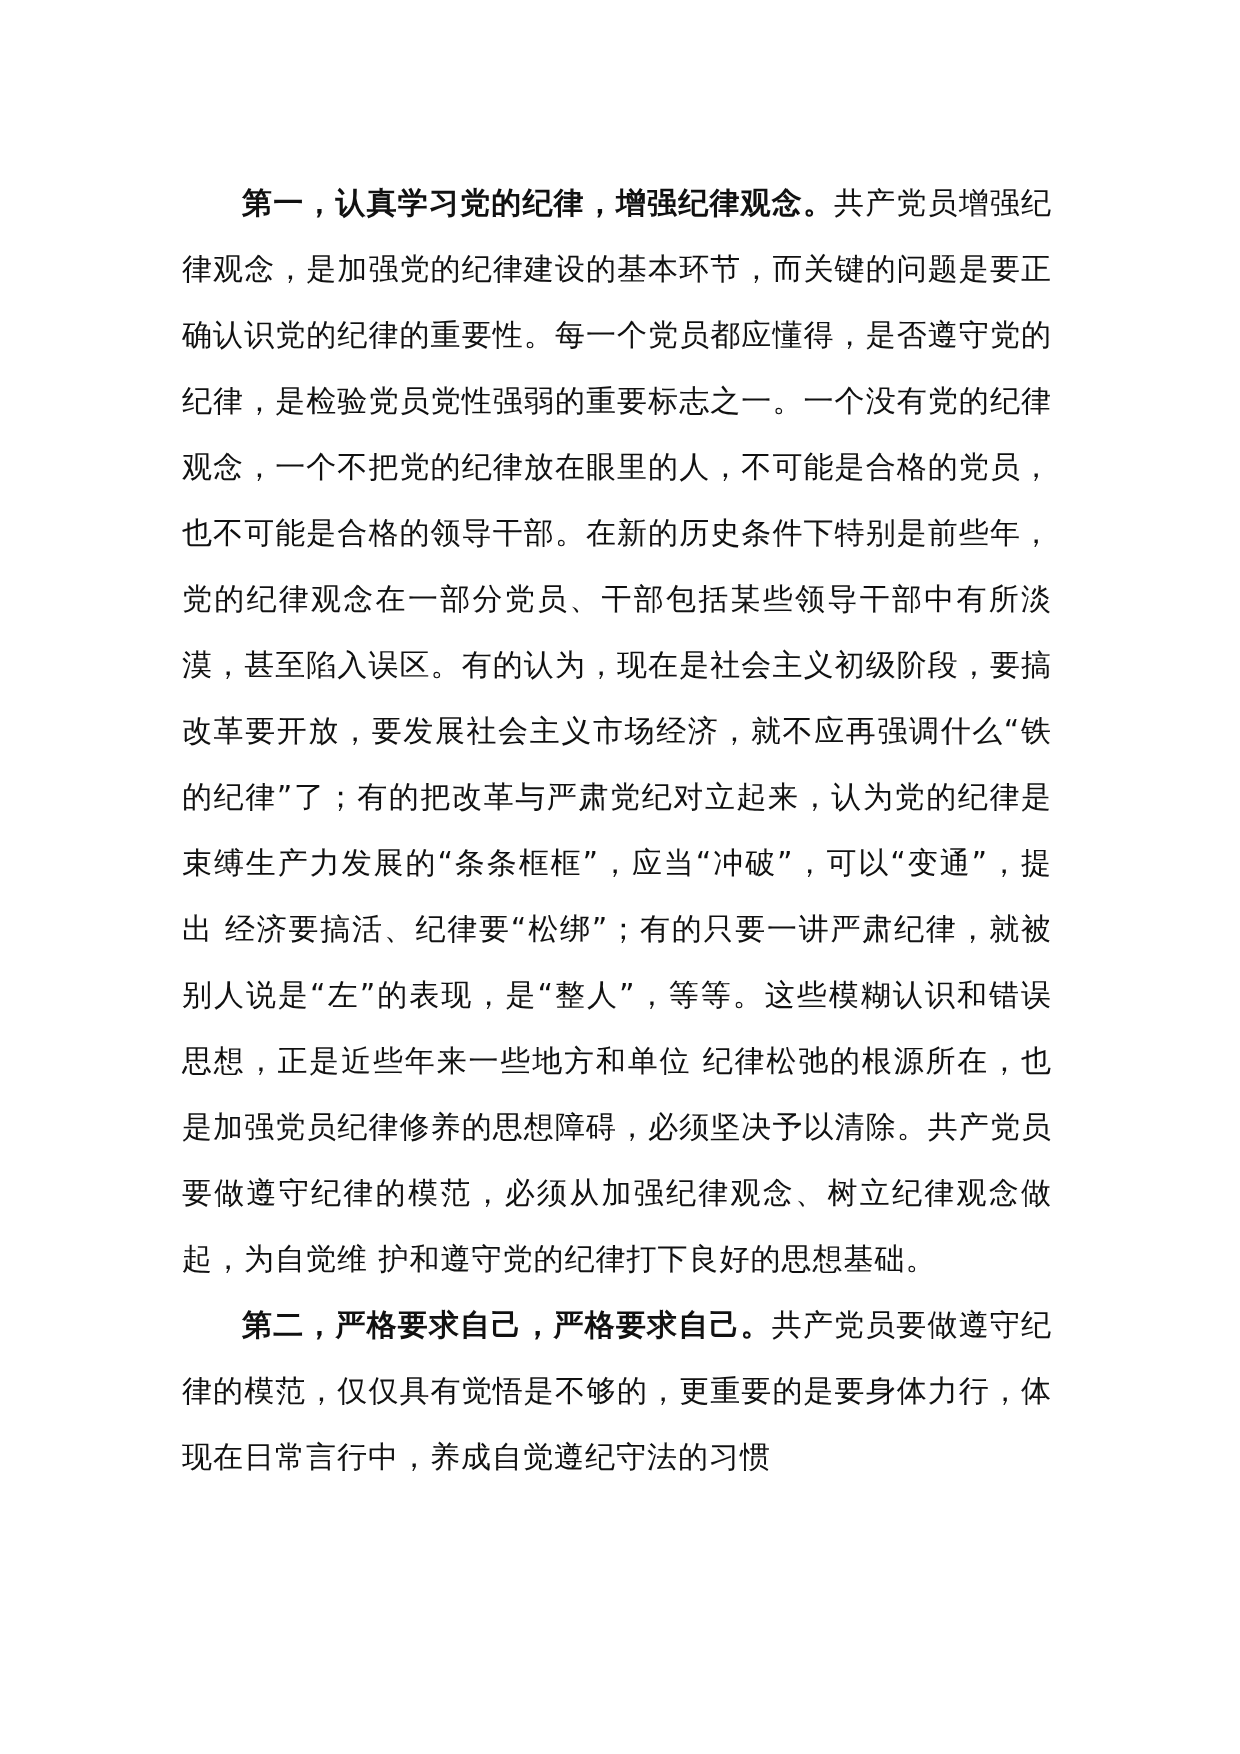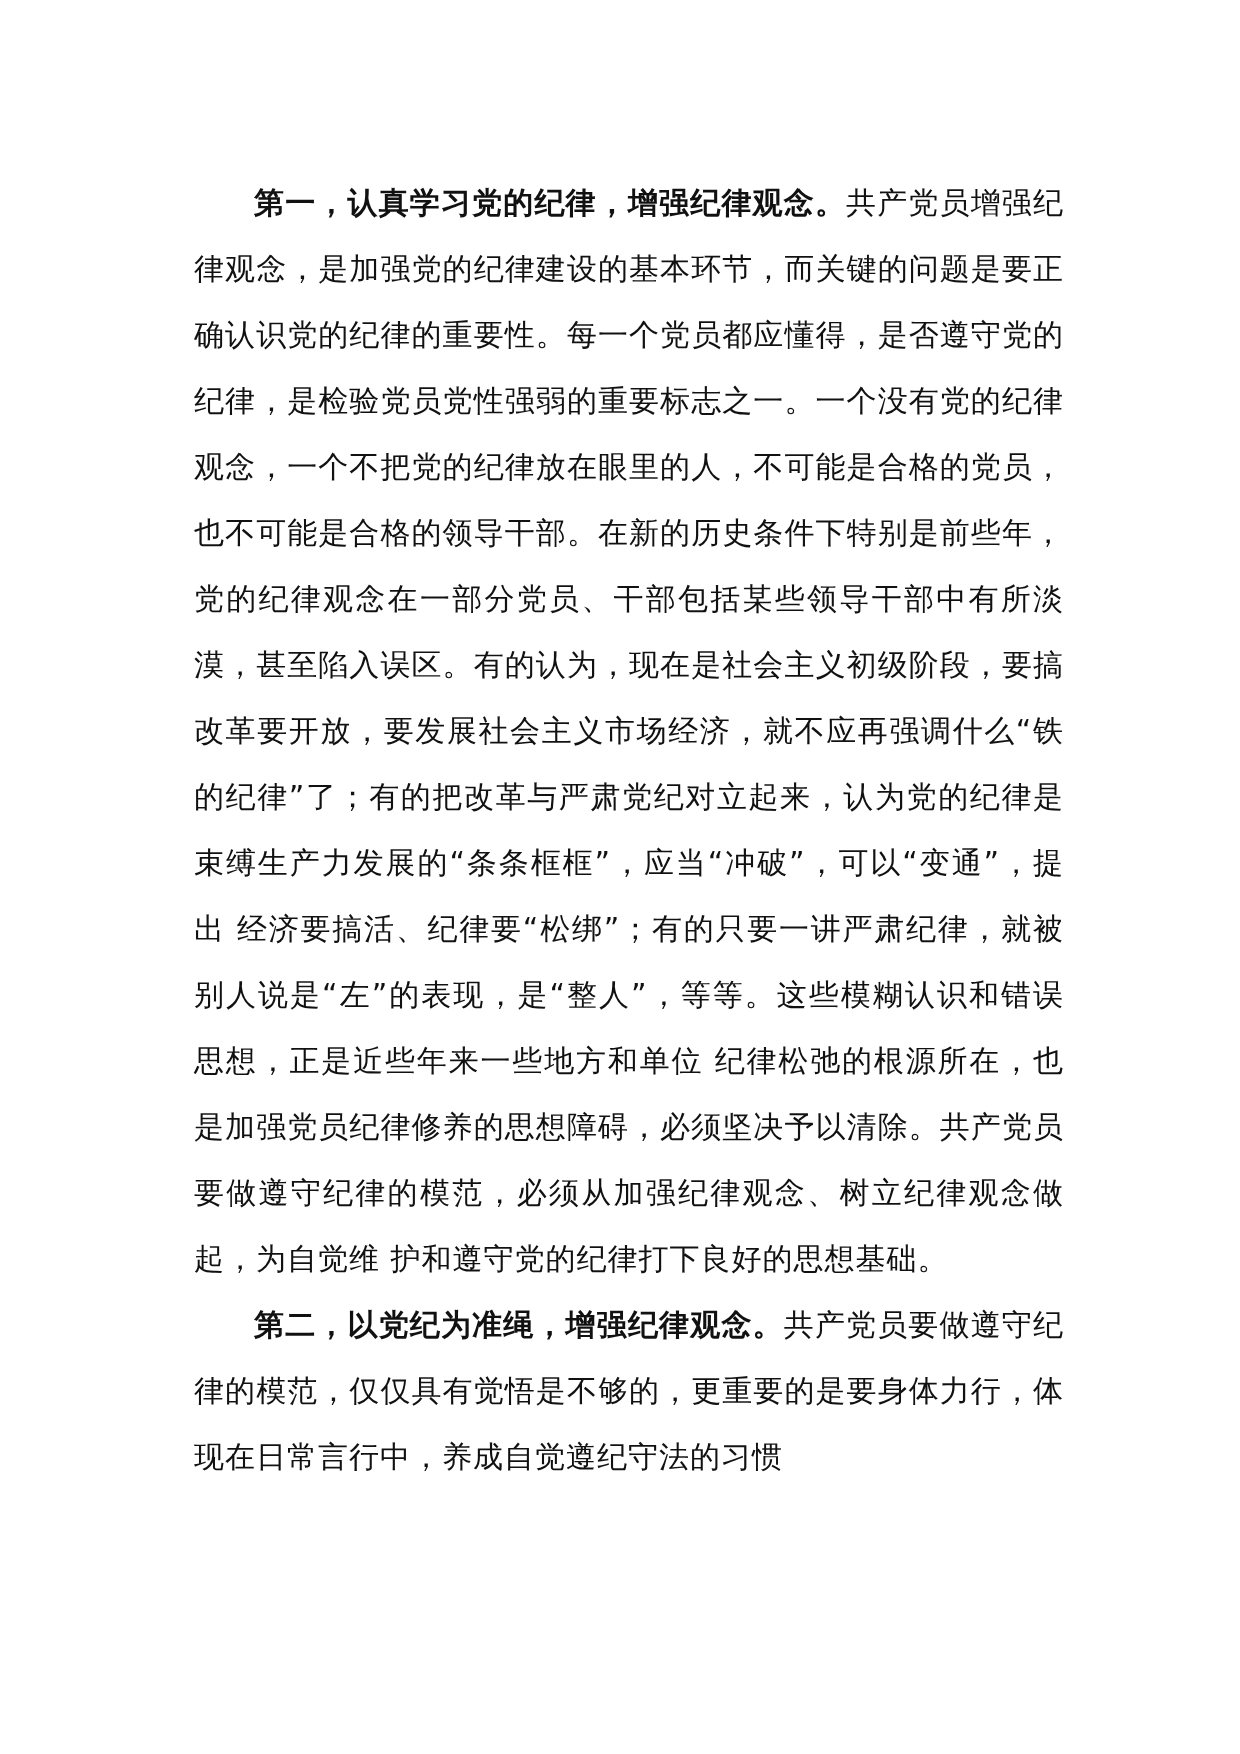--- a/index.html
+++ b/index.html
@@ -1,26 +1,26 @@
 <!DOCTYPE html>
 <html><head>
   <meta charset="utf-8">
   <style>
     html, body { margin:0; padding:0; background:#ffffff; }
     body { width:1240px; height:1754px; position:relative; overflow:hidden; }
     .page {
-      position:absolute; left:194px; top:170px; width:870px;
+      position:absolute; left:182px; top:170px; width:870px;
       font-family: "DejaVu Sans", "Liberation Sans", sans-serif;
       font-size:30px; color:#111111;
       line-height:66px;
       text-align:justify;
       letter-spacing:1px;
     }
     .para { margin:0; text-indent:60px; }
     .para .bold { font-weight:bold; }
   </style>
 </head>
 <body>
 
 <div class="page">
   <p class="para"><span class="bold">第一，认真学习党的纪律，增强纪律观念。</span><span>共产党员增强纪律观念，是加强党的纪律建设的基本环节，而关键的问题是要正确认识党的纪律的重要性。每一个党员都应懂得，是否遵守党的纪律，是检验党员党性强弱的重要标志之一。一个没有党的纪律观念，一个不把党的纪律放在眼里的人，不可能是合格的党员，也不可能是合格的领导干部。在新的历史条件下特别是前些年，党的纪律观念在一部分党员、干部包括某些领导干部中有所淡漠，甚至陷入误区。有的认为，现在是社会主义初级阶段，要搞改革要开放，要发展社会主义市场经济，就不应再强调什么“铁的纪律”了；有的把改革与严肃党纪对立起来，认为党的纪律是束缚生产力发展的“条条框框”，应当“冲破”，可以“变通”，提出 经济要搞活、纪律要“松绑”；有的只要一讲严肃纪律，就被别人说是“左”的表现，是“整人”，等等。这些模糊认识和错误思想，正是近些年来一些地方和单位 纪律松弛的根源所在，也是加强党员纪律修养的思想障碍，必须坚决予以清除。共产党员要做遵守纪律的模范，必须从加强纪律观念、树立纪律观念做起，为自觉维 护和遵守党的纪律打下良好的思想基础。</span></p>
-  <p class="para"><span class="bold">第二，以党纪为准绳，增强纪律观念。</span><span>共产党员要做遵守纪律的模范，仅仅具有觉悟是不够的，更重要的是要身体力行，体现在日常言行中，养成自觉遵纪守法的习惯</span></p>
+  <p class="para"><span class="bold">第二，严格要求自己，严格要求自己。</span><span>共产党员要做遵守纪律的模范，仅仅具有觉悟是不够的，更重要的是要身体力行，体现在日常言行中，养成自觉遵纪守法的习惯</span></p>
 </div>
 
 </body></html>

